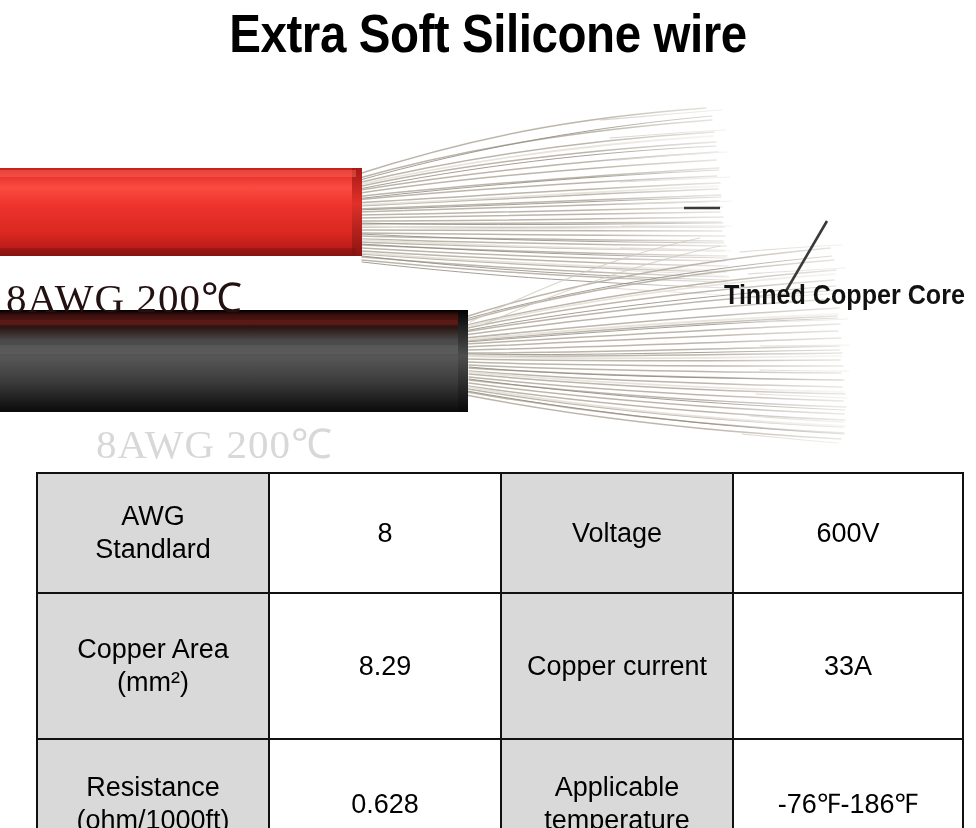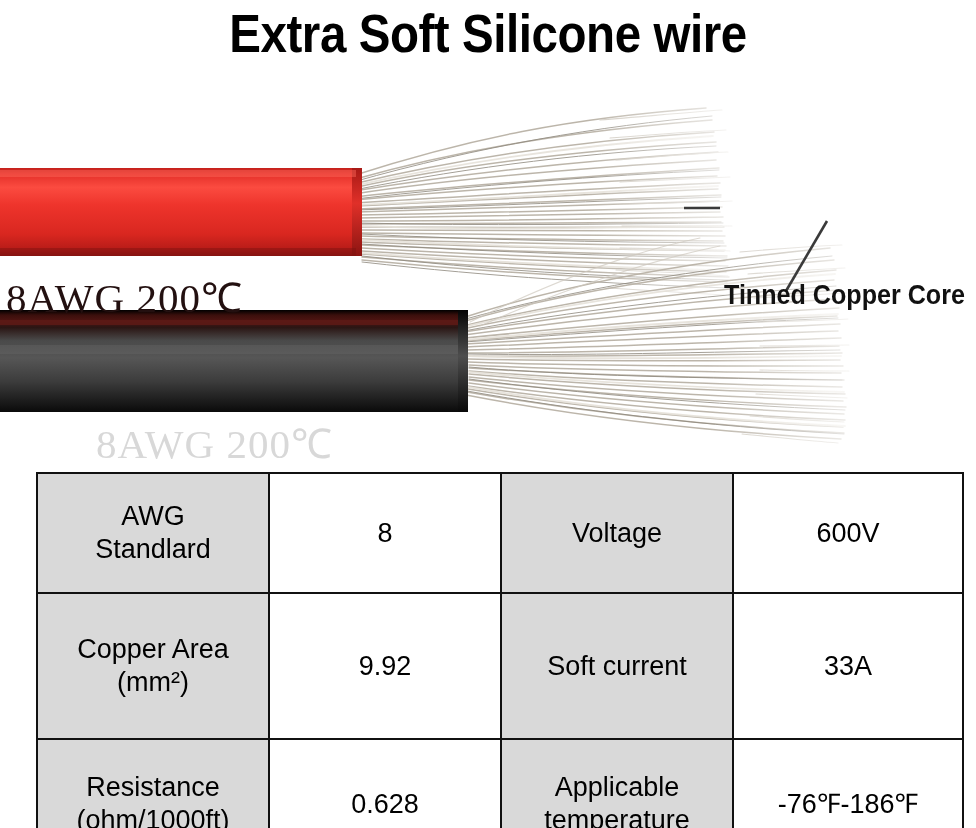--- a/index.html
+++ b/index.html
@@ -331,22 +331,22 @@
   </colgroup>
   <tbody>
     <tr class="r1">
       <td class="label">AWG<br>Standlard</td>
       <td class="value">8</td>
       <td class="label">Voltage</td>
       <td class="value">600V</td>
     </tr>
     <tr class="r2">
       <td class="label">Copper Area<br>(mm²)</td>
-      <td class="value">9.92</td>
-      <td class="label">Soft current</td>
+      <td class="value">8.29</td>
+      <td class="label">Copper current</td>
       <td class="value">33A</td>
     </tr>
     <tr class="r3">
       <td class="label">Resistance<br>(ohm/1000ft)</td>
       <td class="value">0.628</td>
       <td class="label">Applicable<br>temperature</td>
       <td class="value">-76℉-186℉</td>
     </tr>
   </tbody>
 </table>

